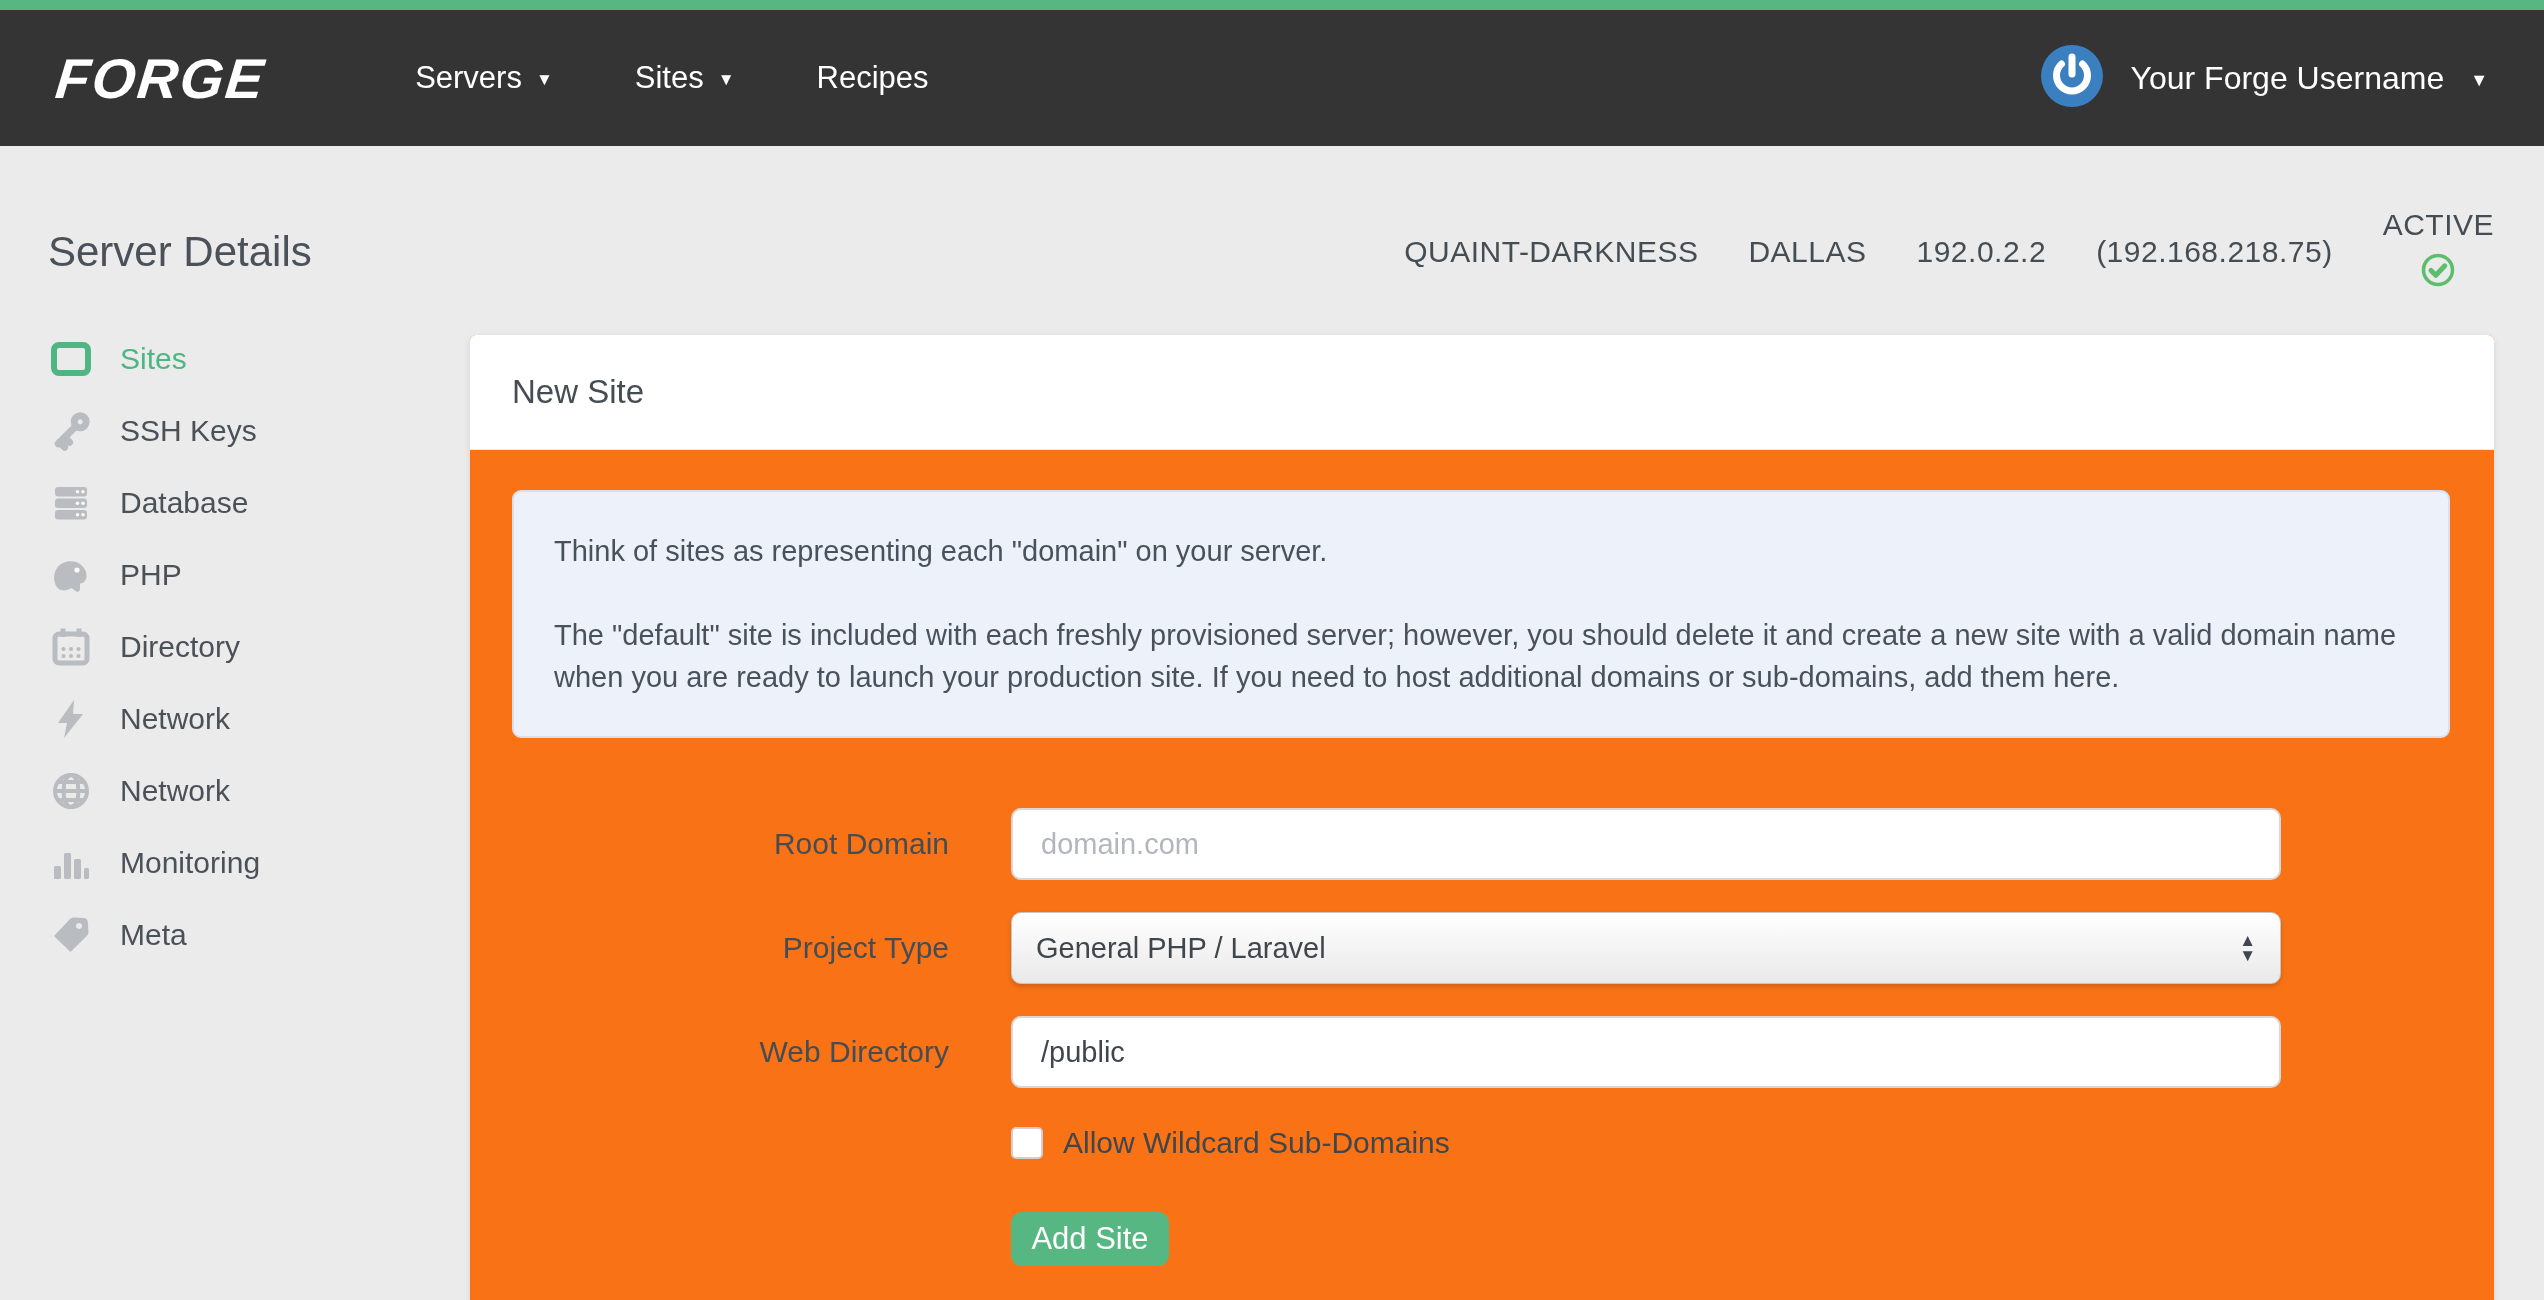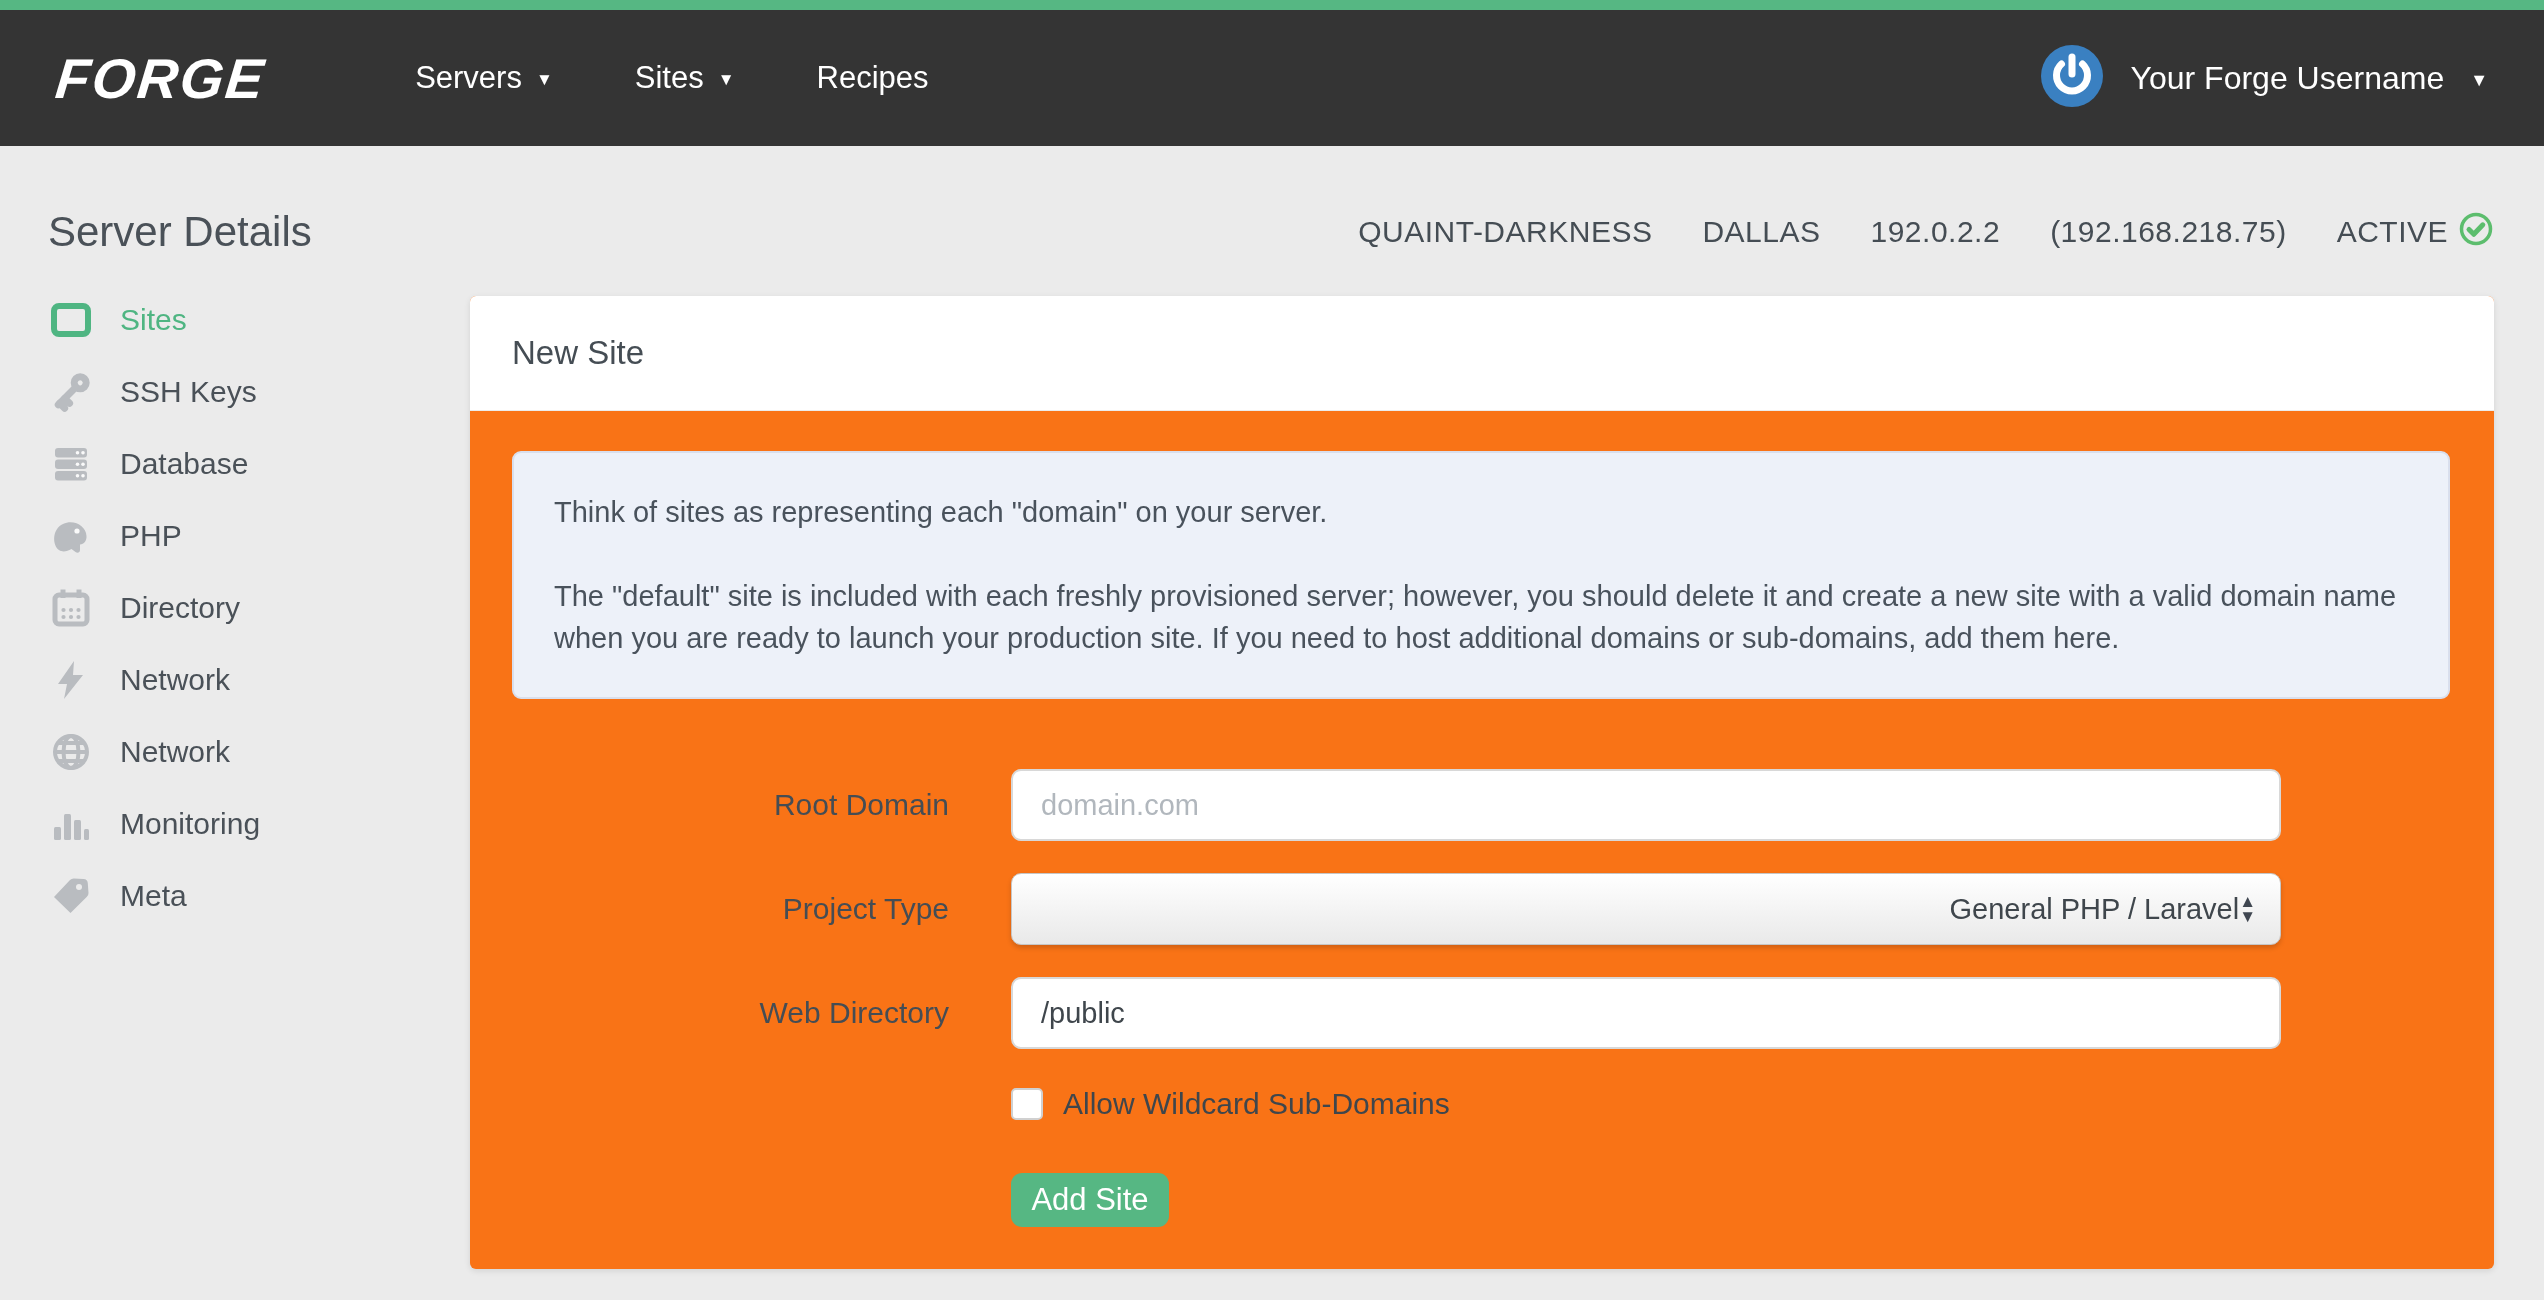--- a/index.html
+++ b/index.html
@@ -19,21 +19,21 @@
           font-family:"Liberation Sans", sans-serif; }
   .search-input::placeholder { color:#9ca3a9; }
   .nav-user { margin-left:auto; display:flex; align-items:center; gap:26px; cursor:pointer; }
   .nav-user .username { color:#fff; font-size:32px; }
   .nav-user .caret { font-size:18px; }
 
   
   .page-header { display:flex; align-items:center; justify-content:space-between; padding:62px 50px 40px 48px; }
   .page-title { font-size:42px; font-weight:400; color:#4a5158; }
   .server-info { display:flex; align-items:center; gap:50px; font-size:30px; color:#454d54; letter-spacing:0.5px; }
-  .server-info .status { display:flex; align-items:center; gap:10px; }
+  .server-info .status { display:flex; align-items:center; gap:10px;flex-direction:column; }
 
   
   .content { display:flex; align-items:flex-start; padding:0 50px 0 48px; }
   .sidebar { width:422px; flex:none; margin-top:-12px; }
   .sidebar-item { display:flex; align-items:center; gap:26px; height:72px; font-size:30px; color:#4a5158; cursor:pointer; }
   .sidebar-item .icon-box { width:46px; height:46px; flex:none; display:flex; align-items:center; justify-content:center; }
   .sidebar-item.active { color:#4fb582; }
 
   
   .card { flex:1; background:#f97316; border-radius:6px; box-shadow:0 2px 6px rgba(0,0,0,0.10); overflow:hidden; }
@@ -47,21 +47,21 @@
 
   .site-form { margin-top:70px; }
   .form-row { display:flex; align-items:center; margin-bottom:32px; }
   .form-label { width:499px; flex:none; text-align:right; padding-right:62px; font-size:30px; color:#454d54; }
   .text-input { width:1270px; height:72px; background:#fff; border:2px solid #d8d8d8; border-radius:10px;
                 font-size:29px; padding:0 28px; color:#3f464c; outline:none;
                 font-family:"Liberation Sans", sans-serif; }
   .text-input::placeholder { color:#b1b7bd; }
   .select-box { width:1270px; height:72px; border:1px solid #c6c6c6; border-radius:10px;
                 background:linear-gradient(#ffffff,#e9e9e9); box-shadow:0 3px 5px rgba(0,0,0,0.16);
-                display:flex; align-items:center; justify-content:flex-end; padding:0 24px;
+                display:flex; align-items:center; justify-content:space-between; padding:0 24px;
                 font-size:29px; color:#3f464c; cursor:pointer; }
   .select-arrows { display:flex; flex-direction:column; align-items:center; color:#3f4650; }
   .select-arrows span { font-size:17px; line-height:15px; }
 
   .checkbox-row { display:flex; align-items:center; margin-left:499px; margin-top:38px; }
   .checkbox { width:32px; height:32px; background:#fff; border:2px solid #d0d0d0; border-radius:5px;
               flex:none; cursor:pointer; }
   .checkbox-label { font-size:30px; color:#3f464c; margin-left:20px; }
 
   .submit-btn { margin-left:499px; margin-top:52px; width:158px; height:54px; background:#56b783; color:#fff;

